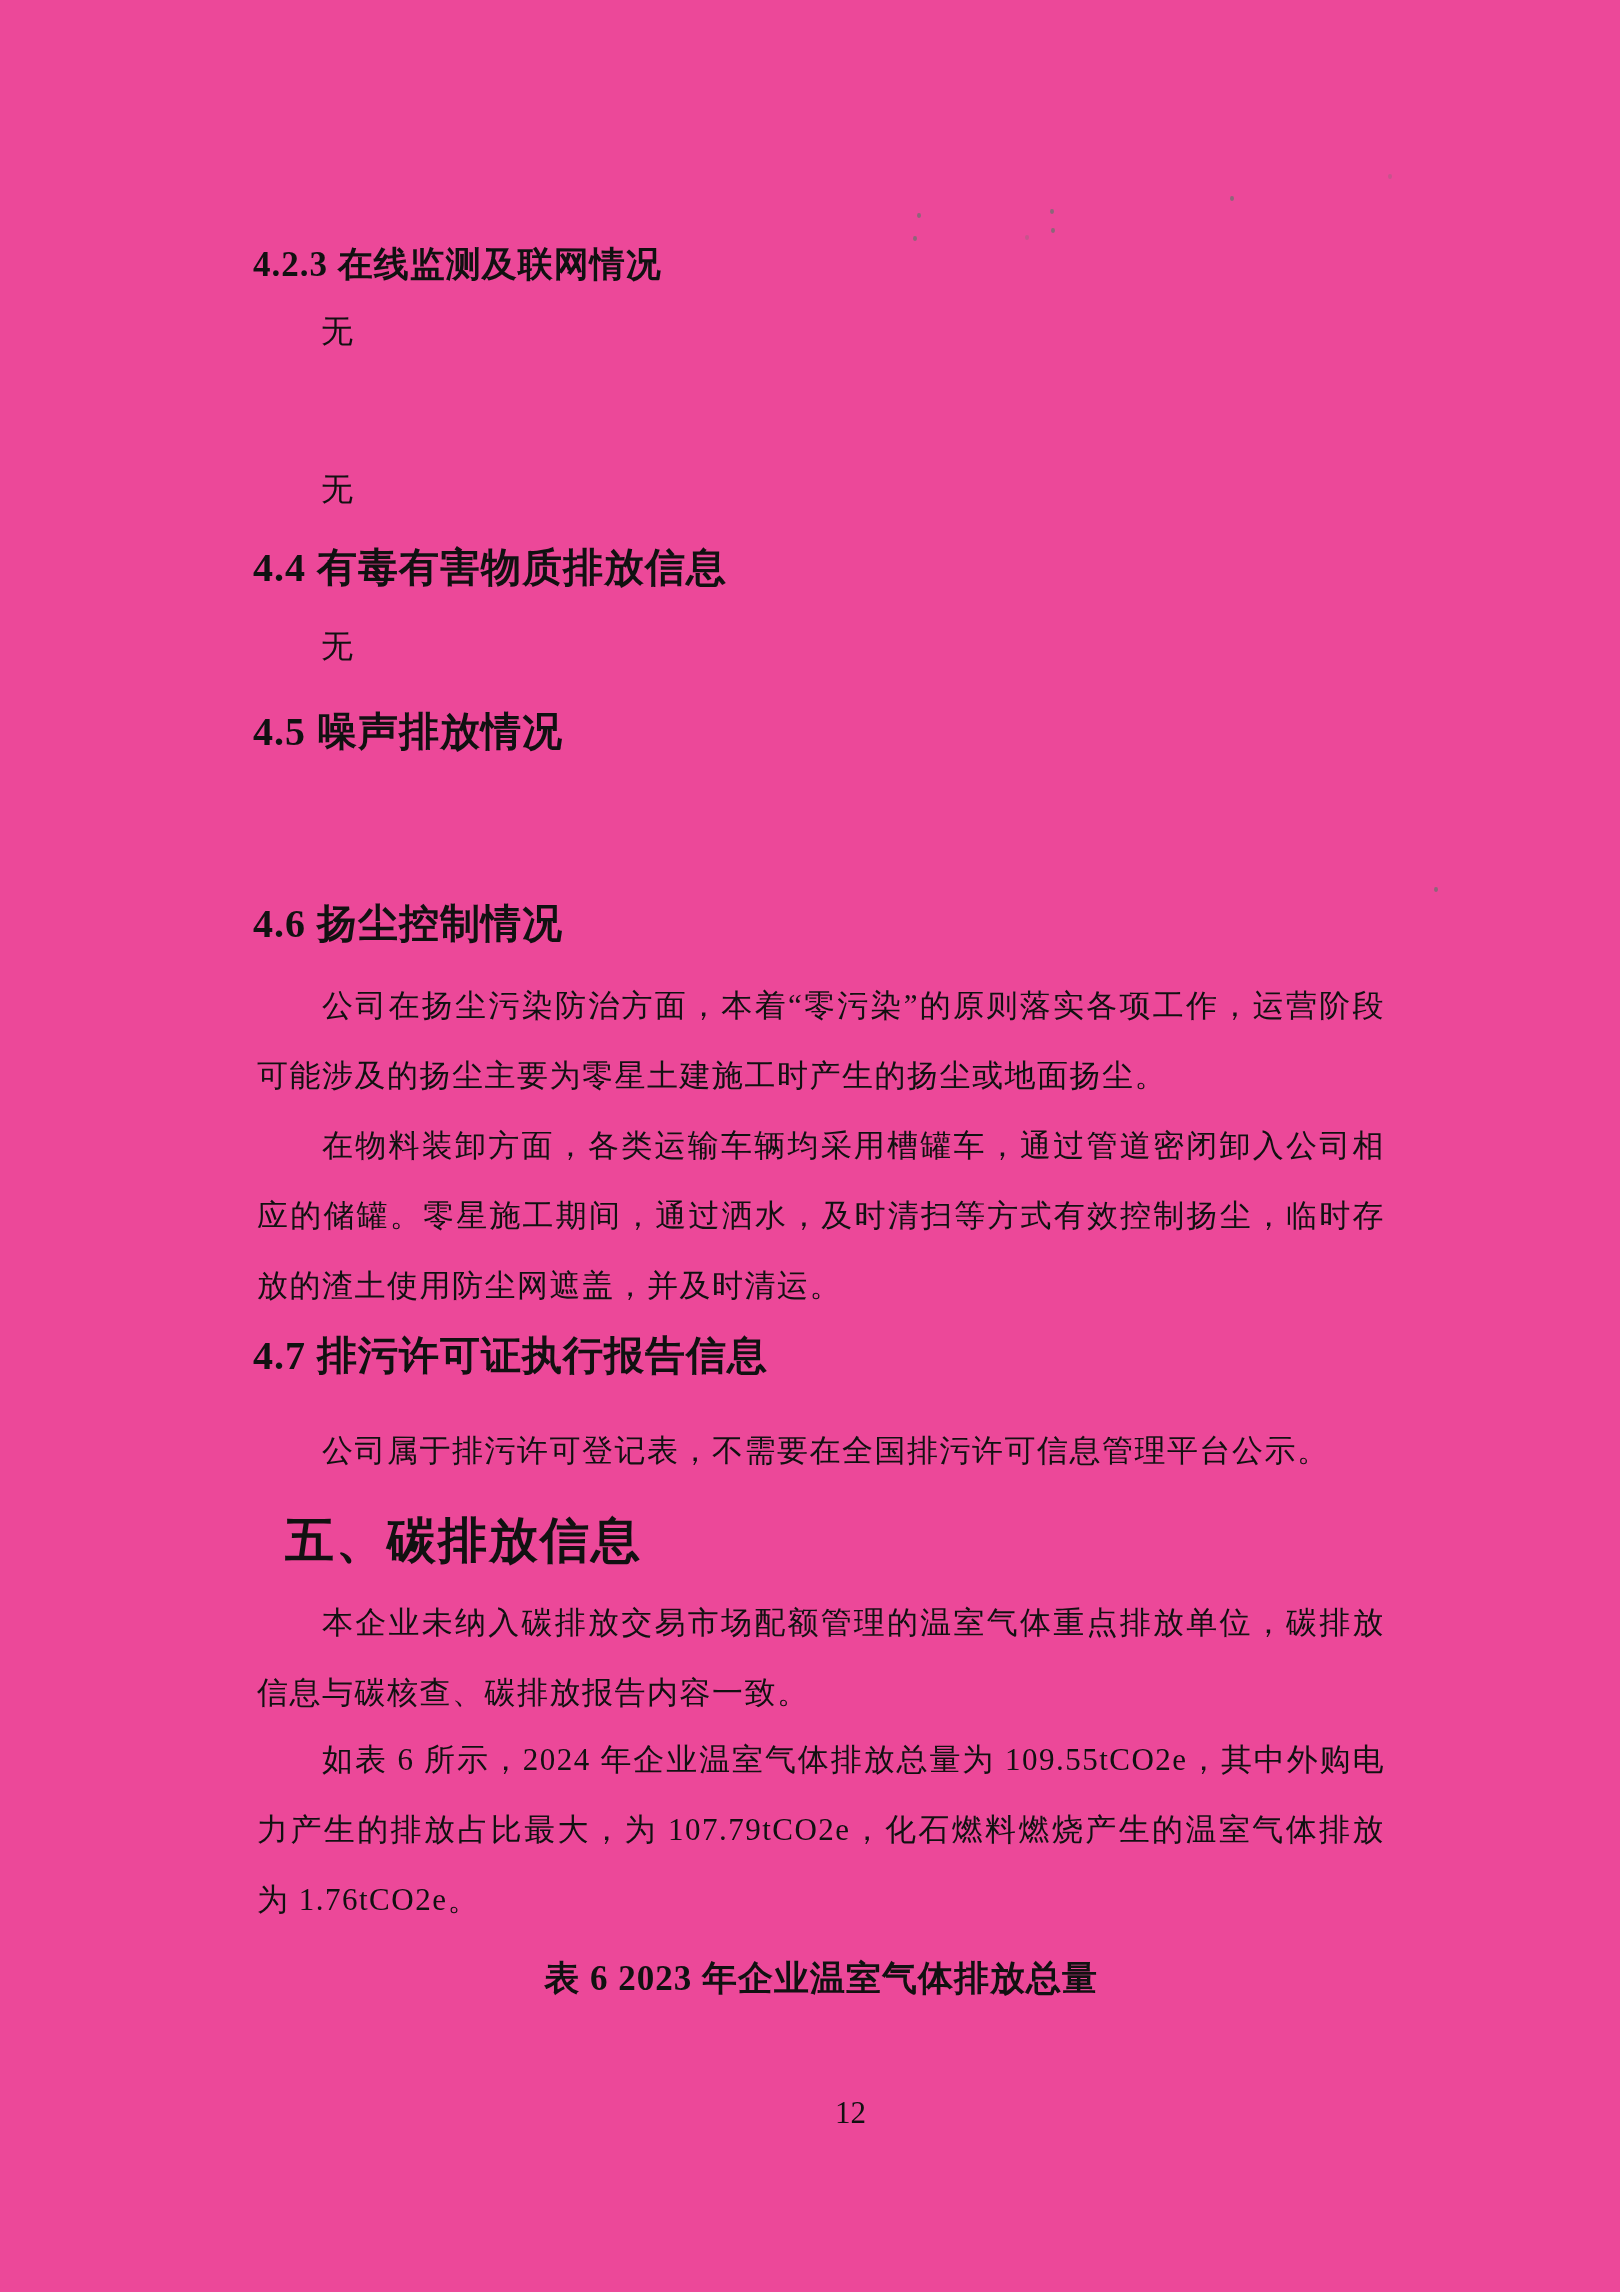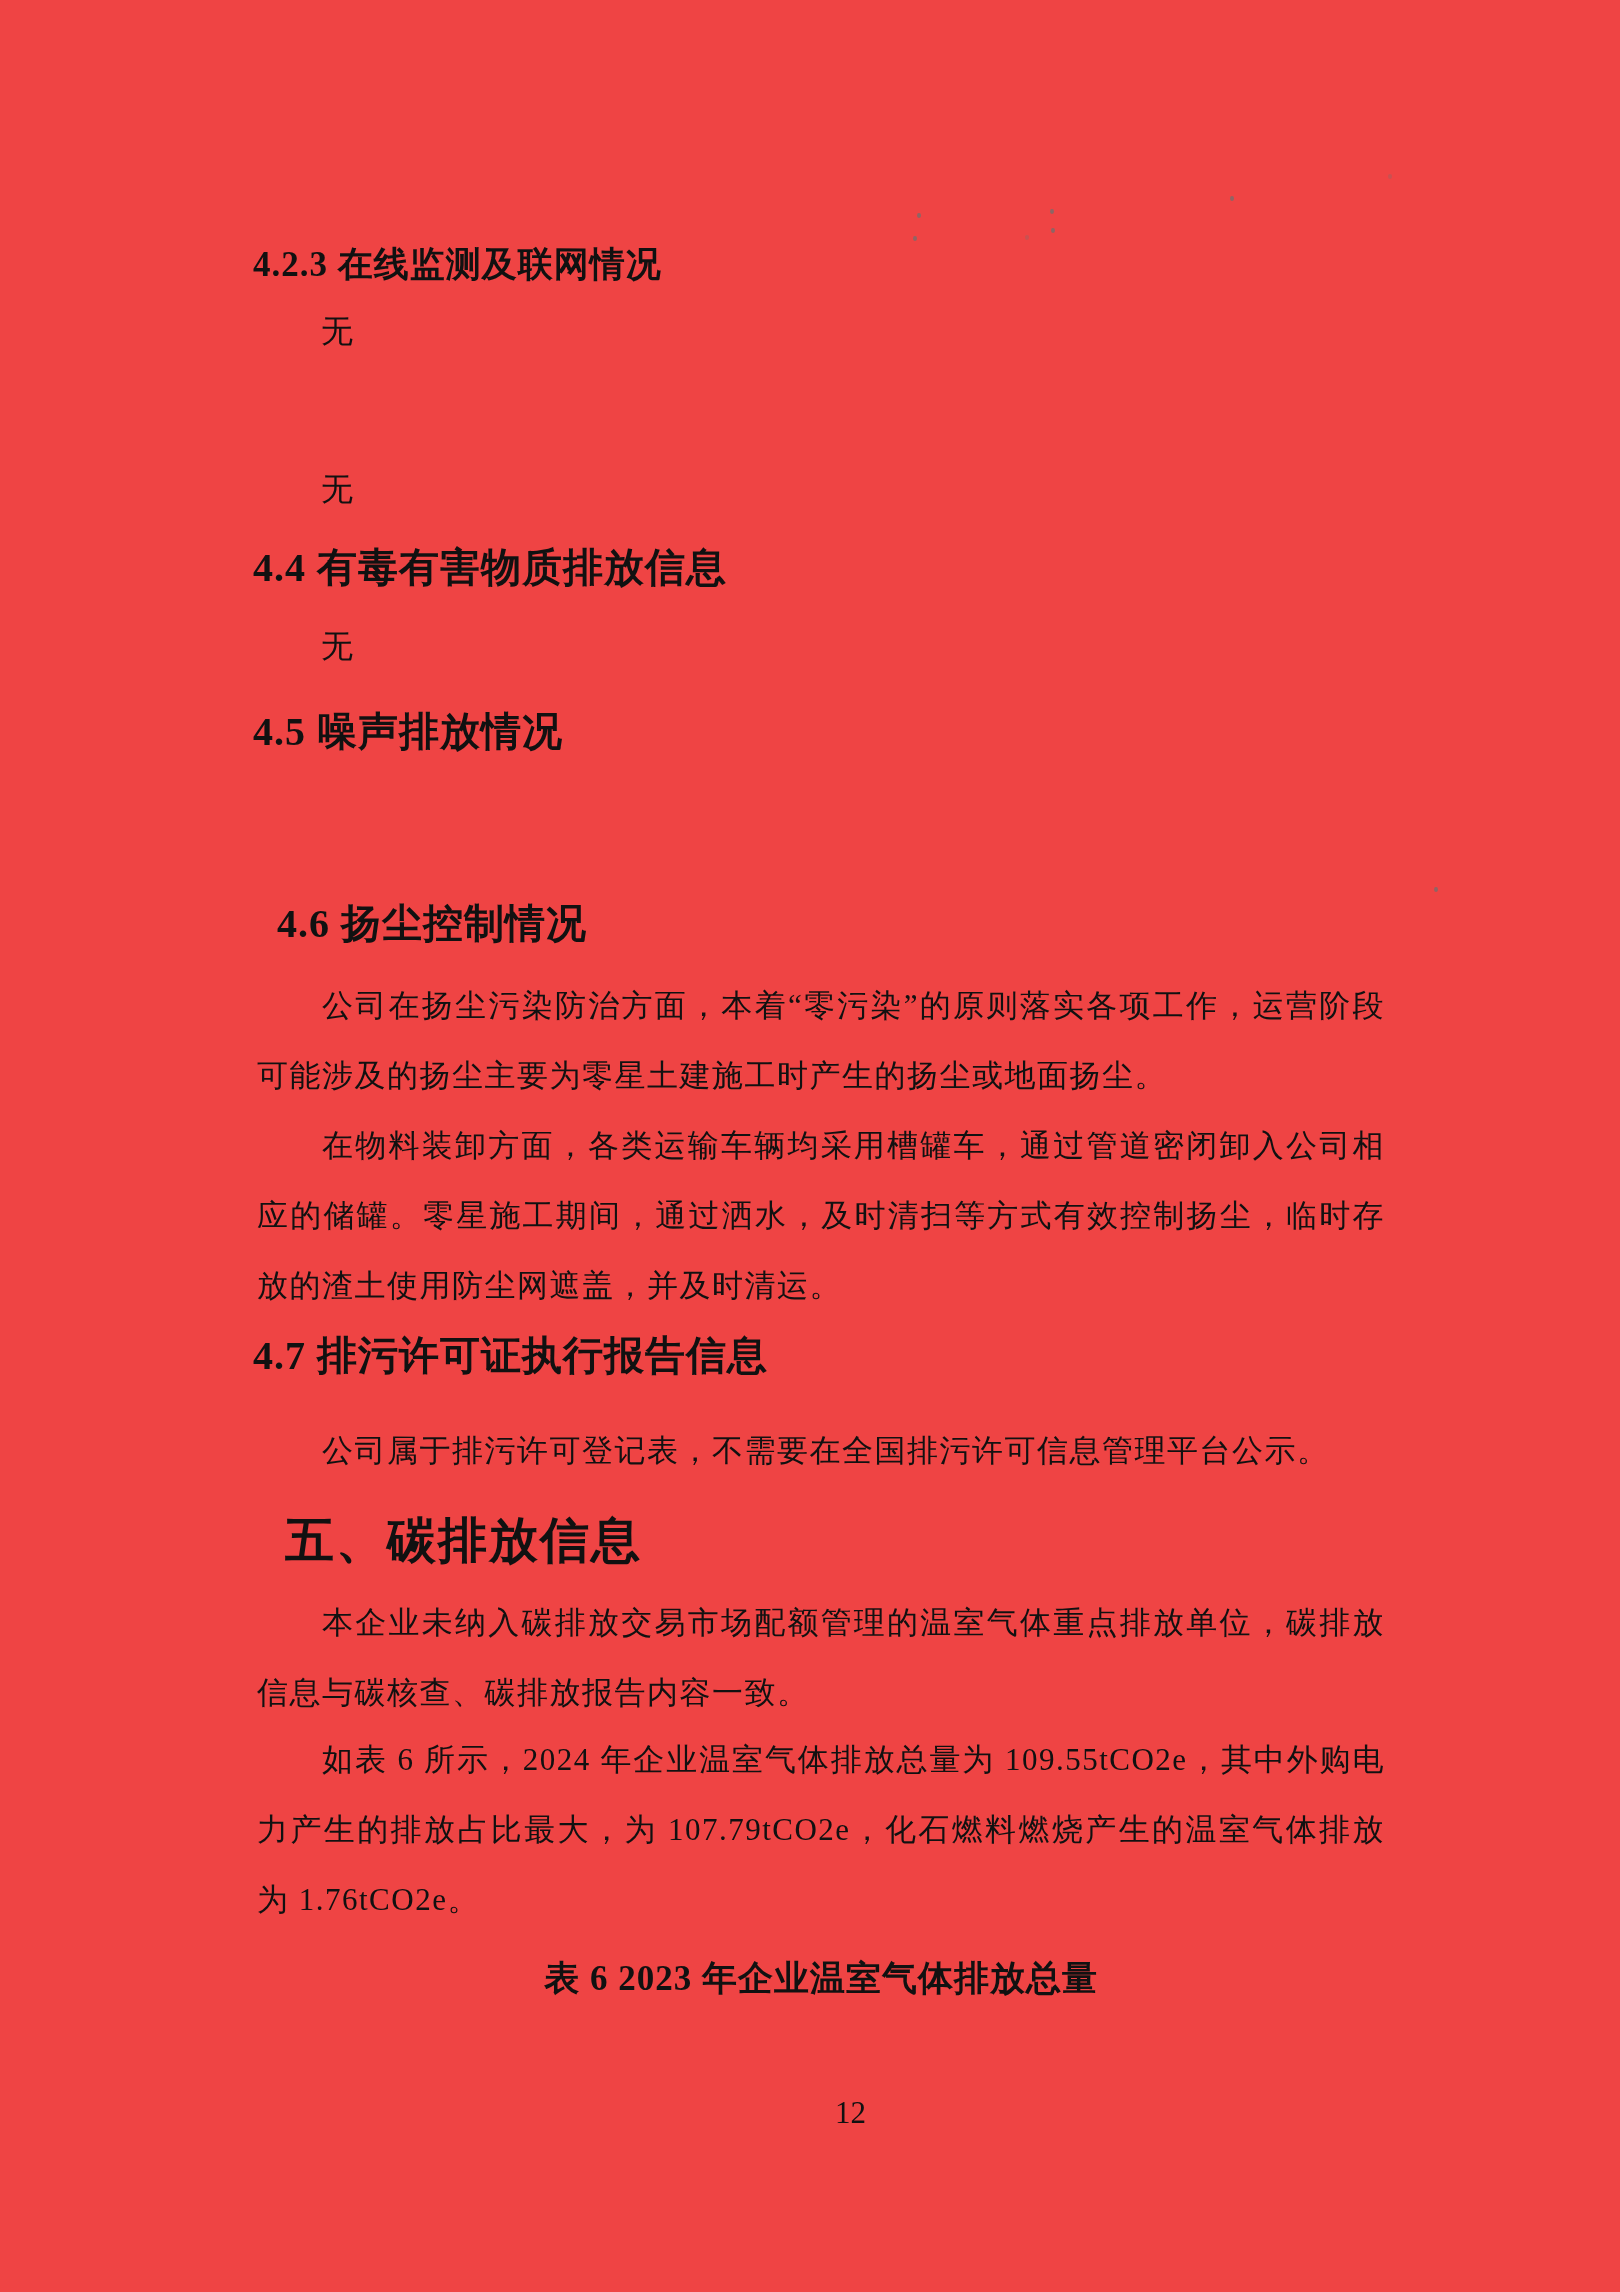--- a/index.html
+++ b/index.html
@@ -5,21 +5,21 @@
   html, body {
     margin: 0;
     padding: 0;
     background: #e8e8e8;
   }
   .page {
     position: relative;
     width: 1620px;
     height: 2293px;
     margin: 0 auto;
-    background: #ef4444;
+    background: #ec4899;
     color: #111111;
     font-family: "Liberation Serif", "DejaVu Serif", serif;
     overflow: hidden;
   }
   .abs { position: absolute; }
 
   
   .h-sub {
     left: 253px;
     font-size: 35px;
@@ -108,21 +108,21 @@
 
 
   <div class="abs none" style="top:470px;">无</div>
 
   <div class="abs h2" style="top:545px;">4.4  有毒有害物质排放信息</div>
 
   <div class="abs none" style="top:627px;">无</div>
 
   <div class="abs h2" style="top:709px;">4.5  噪声排放情况</div>
 
-  <div class="abs h2" style="top:901px;margin-left:24px;">4.6  扬尘控制情况</div>
+  <div class="abs h2" style="top:901px;">4.6  扬尘控制情况</div>
 
   <div class="abs para" style="top:1111px;">在物料装卸方面，各类运输车辆均采用槽罐车，通过管道密闭卸入公司相应的储罐。零星施工期间，通过洒水，及时清扫等方式有效控制扬尘，临时存放的渣土使用防尘网遮盖，并及时清运。</div>
 
   <div class="abs para" style="top:971px;">公司在扬尘污染防治方面，本着“零污染”的原则落实各项工作，运营阶段可能涉及的扬尘主要为零星土建施工时产生的扬尘或地面扬尘。</div>
 
   <div class="abs h2" style="top:1333px;">4.7  排污许可证执行报告信息</div>
 
   <div class="abs para" style="top:1416px;">公司属于排污许可登记表，不需要在全国排污许可信息管理平台公示。</div>
 
   <div class="abs h1" style="top:1513px;">五、碳排放信息</div>

